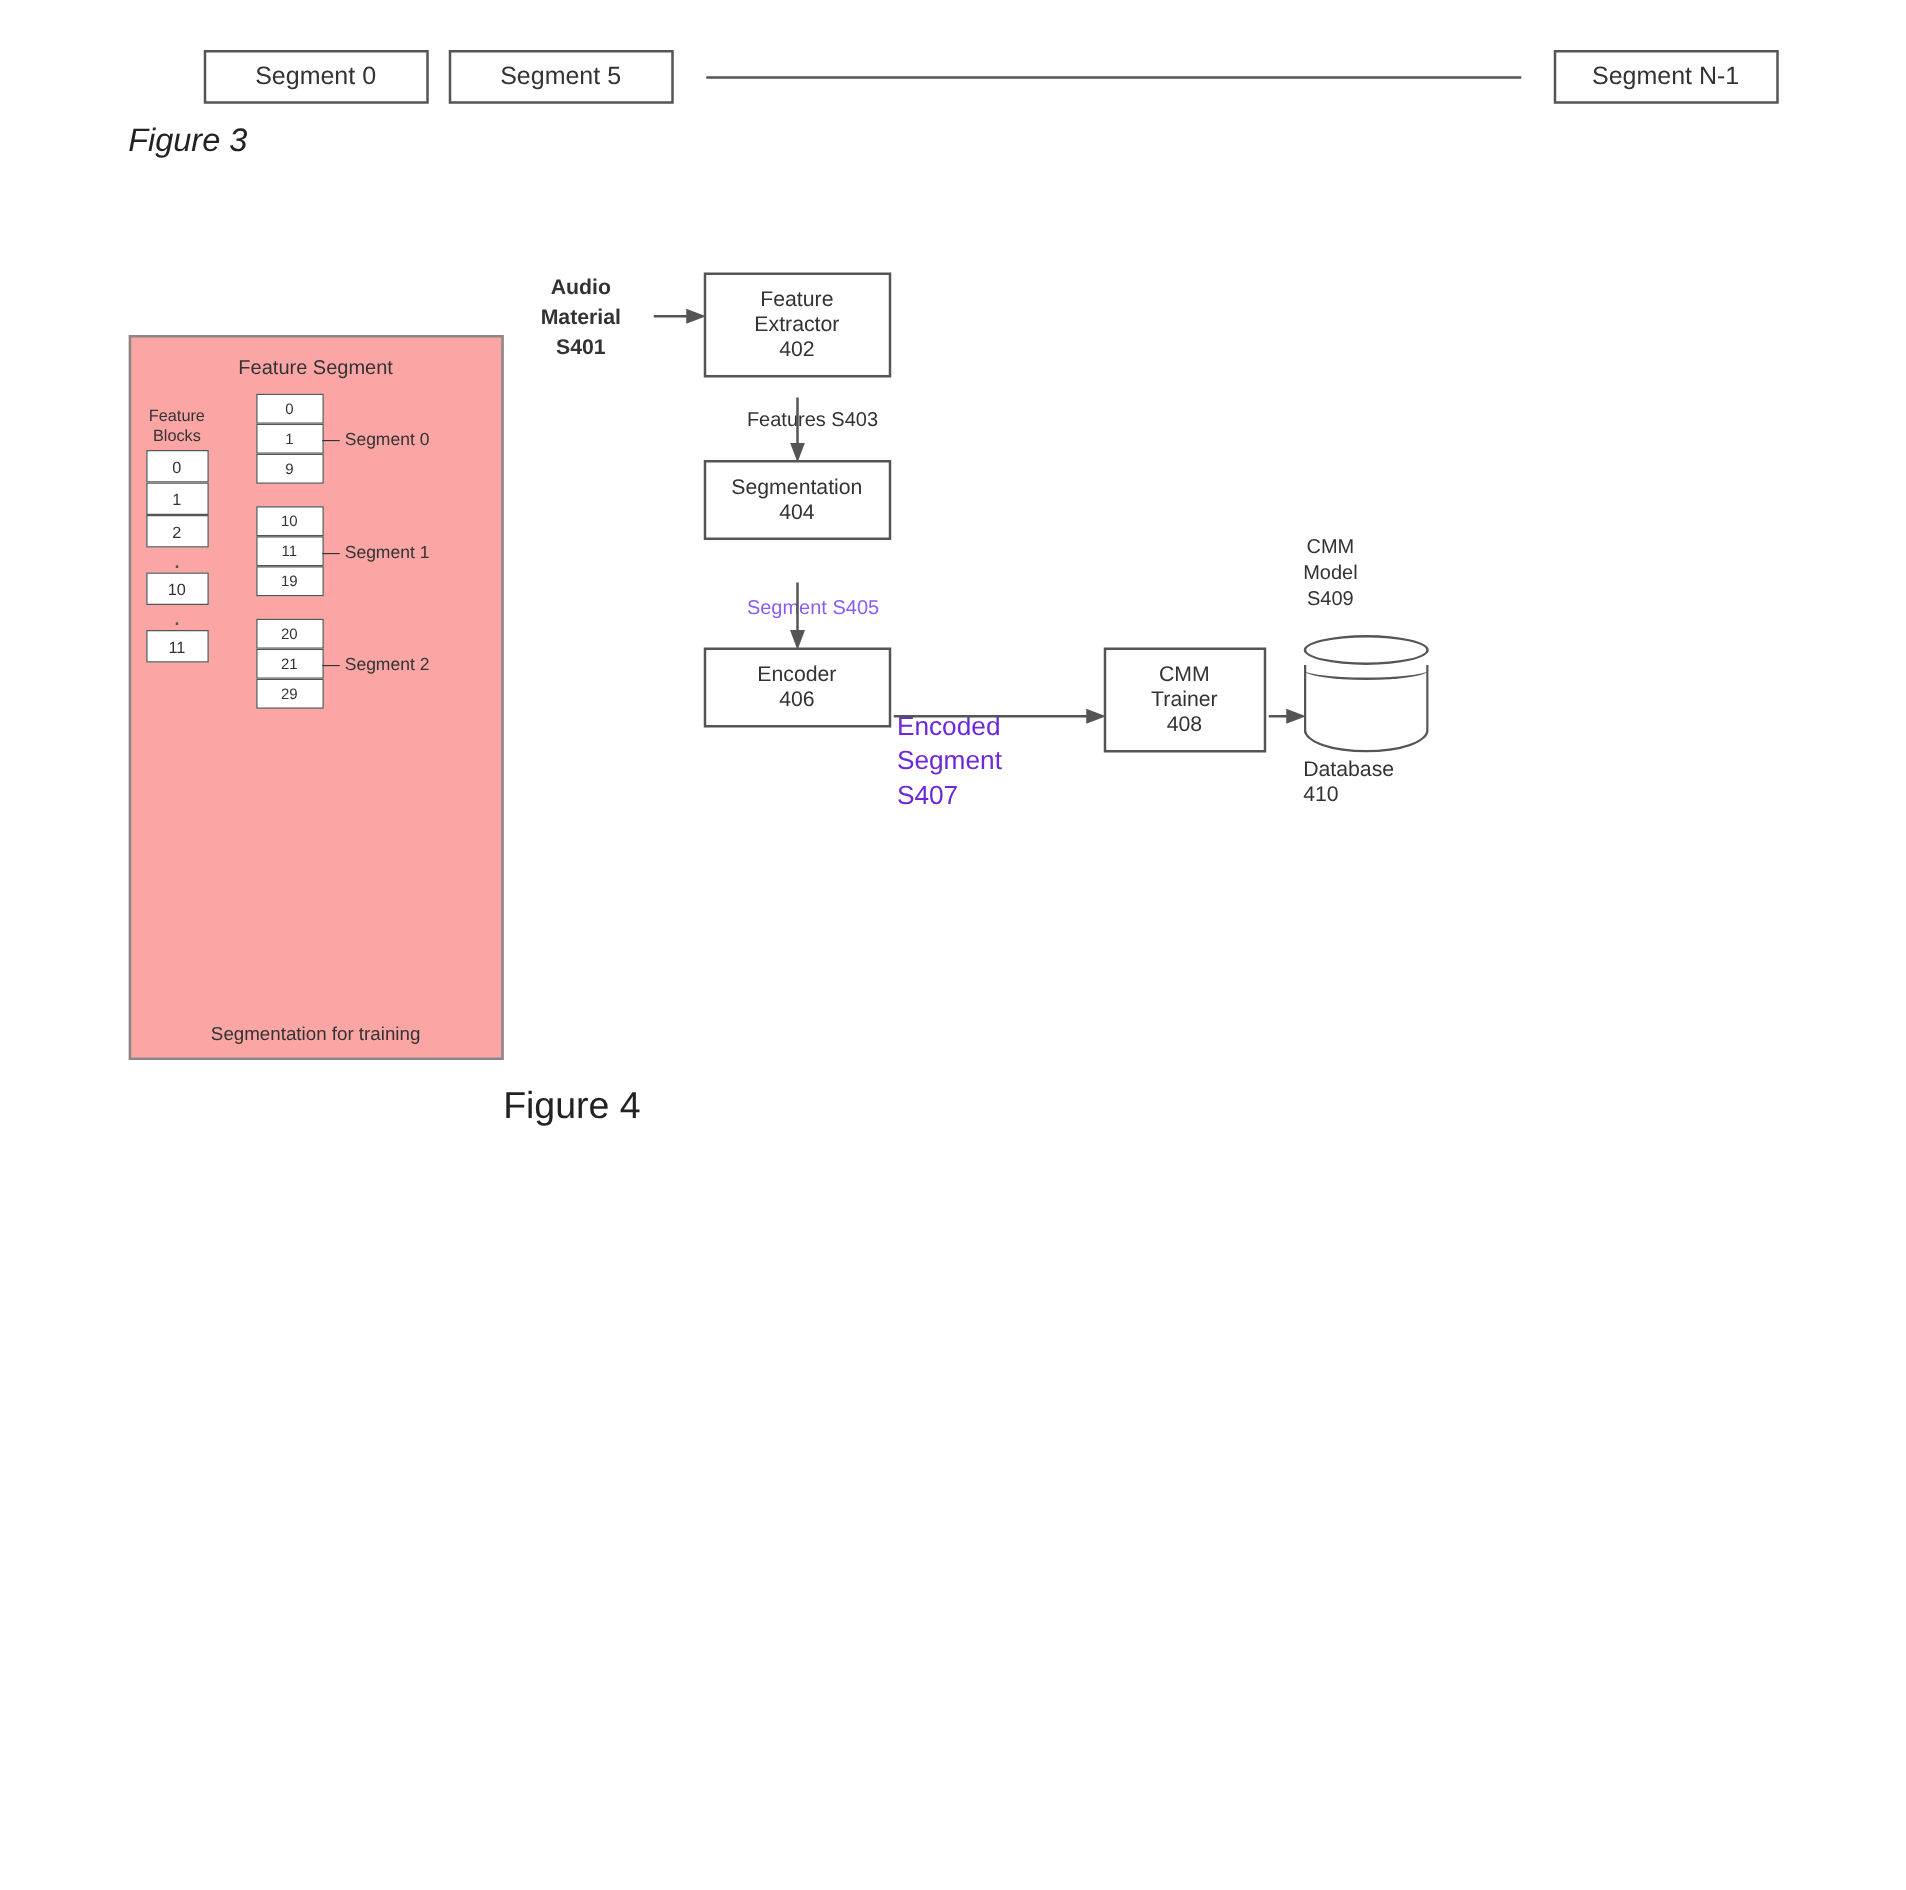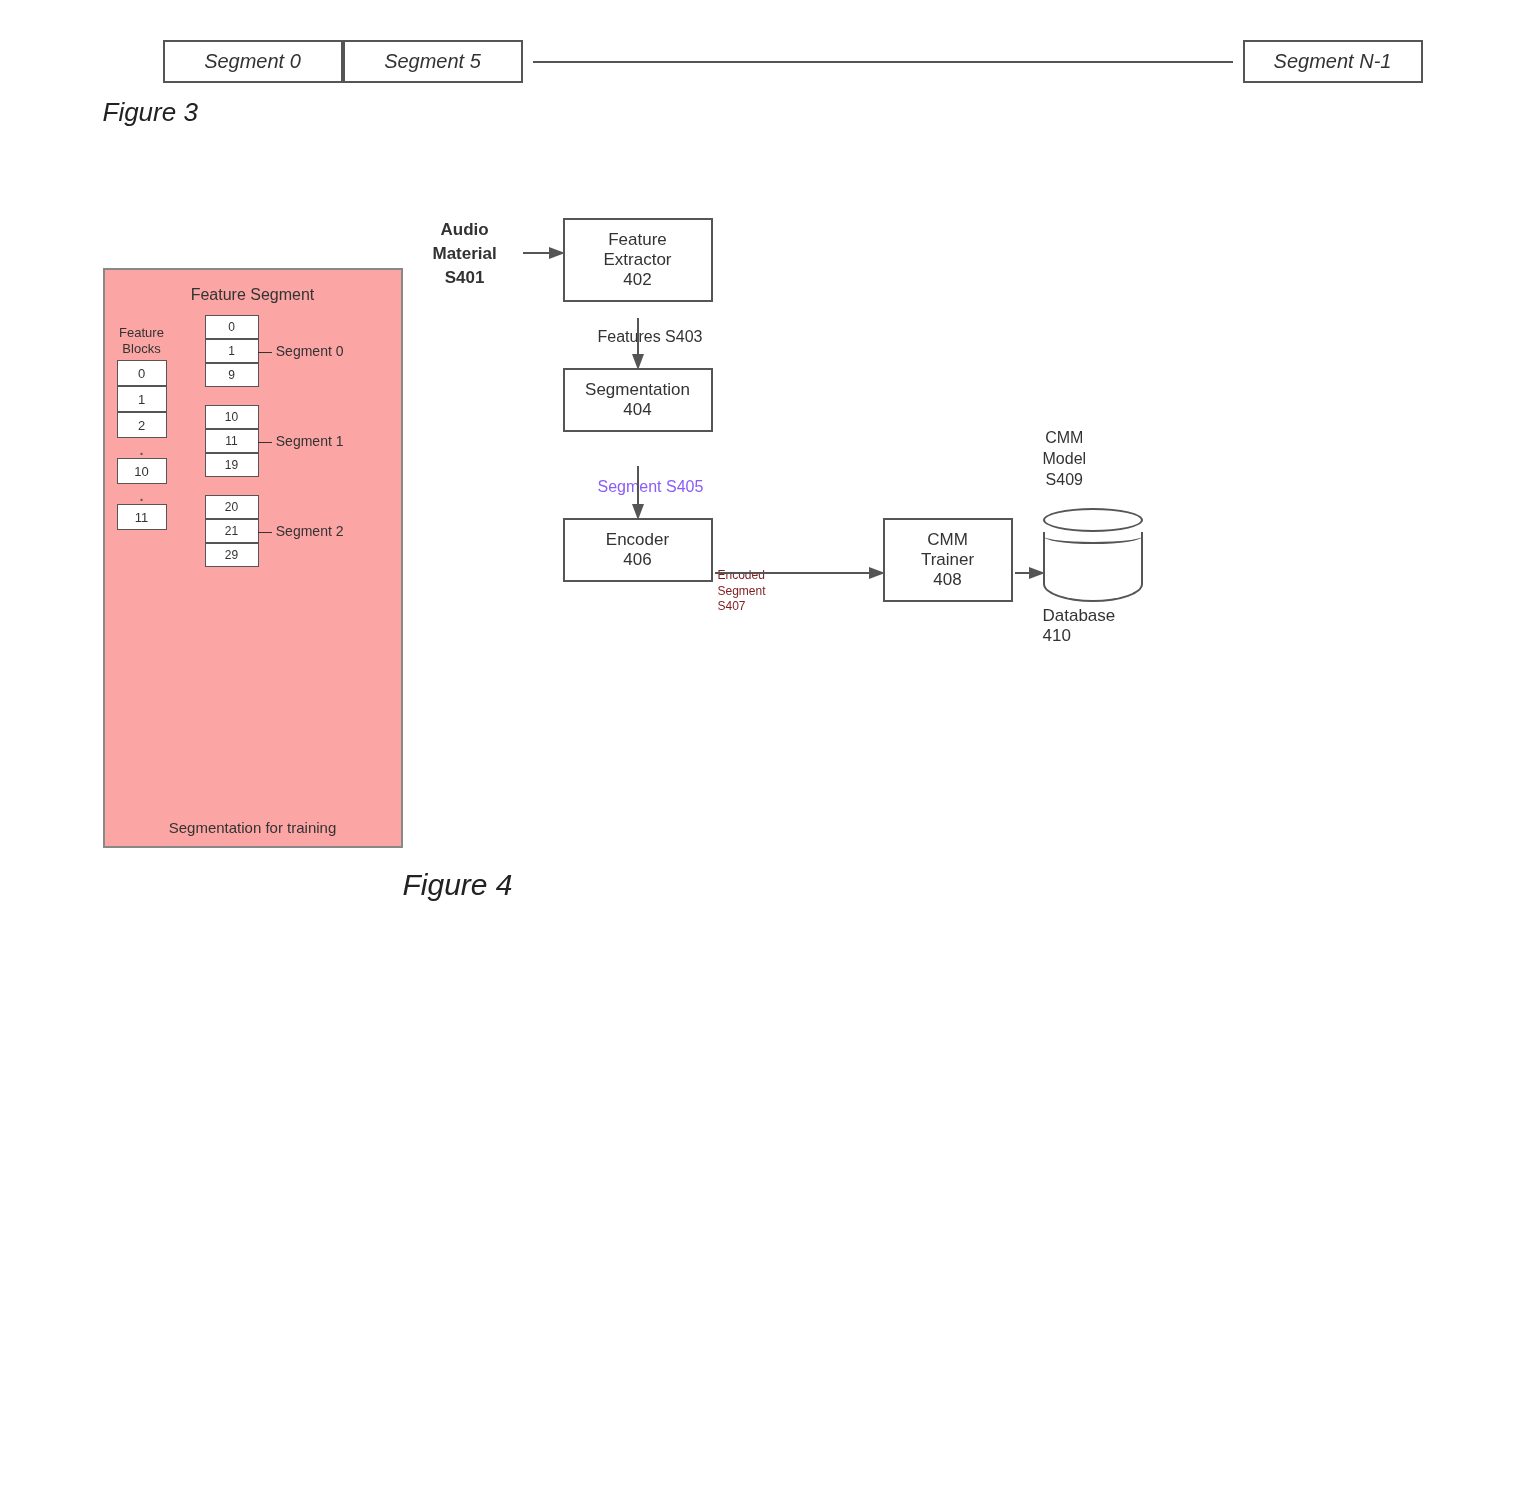--- a/index.html
+++ b/index.html
@@ -36,22 +36,21 @@
 
     .waveform-svg {
       width: 100%;
       height: 100%;
     }
 
     .segments-row, .timecodes-row {
       display: flex;
       align-items: center;
       margin-bottom: 14px;
-      gap: 0;
-      font-style: italic;
+      gap: 16px;
     }
 
     .segment-box, .timecode-box {
       border: 2px solid #555;
       padding: 8px 20px;
       font-size: 20px;
       text-align: center;
       min-width: 180px;
       background: #fff;
       color: #333;
@@ -188,21 +187,20 @@
       padding: 10px 16px;
       font-size: 17px;
       text-align: center;
       color: #333;
       background: #fff;
     }
 
     .fig4-caption {
       text-align: left;
       font-size: 30px;
-      font-style: italic;
       margin-top: 20px;
       color: #222;
       padding-left: 300px;
     }
   </style>
 </head>
 <body>
 
 <div class="figure3-container">
 
@@ -279,21 +277,21 @@
       <div class="flow-node" style="left:140px; top:160px; width:150px;">
         Segmentation<br>404
       </div>
 
       <div style="position:absolute; left:175px; top:270px; font-size:16px; color:#8b5cf6;">Segment S405</div>
 
       <div class="flow-node" style="left:140px; top:310px; width:150px;">
         Encoder<br>406
       </div>
 
-      <div style="position:absolute; left:295px; top:360px; font-size:12px; color:#7f1d1d; line-height:1.3;">
+      <div style="position:absolute; left:295px; top:360px; font-size:21px; color:#6d28d9; line-height:1.3;">
         Encoded<br>Segment<br>S407
       </div>
 
       <div class="flow-node" style="left:460px; top:310px; width:130px;">
         CMM<br>Trainer<br>408
       </div>
 
       <div style="position:absolute; left:620px; top:220px; font-size:16px; color:#333; line-height:1.3; text-align:center;">
         CMM<br>Model<br>S409
       </div>

